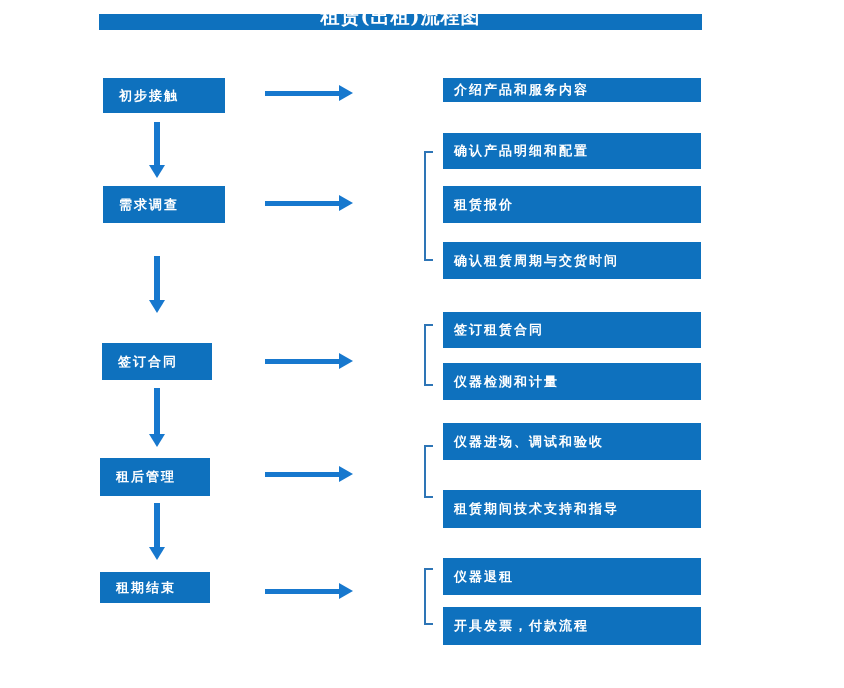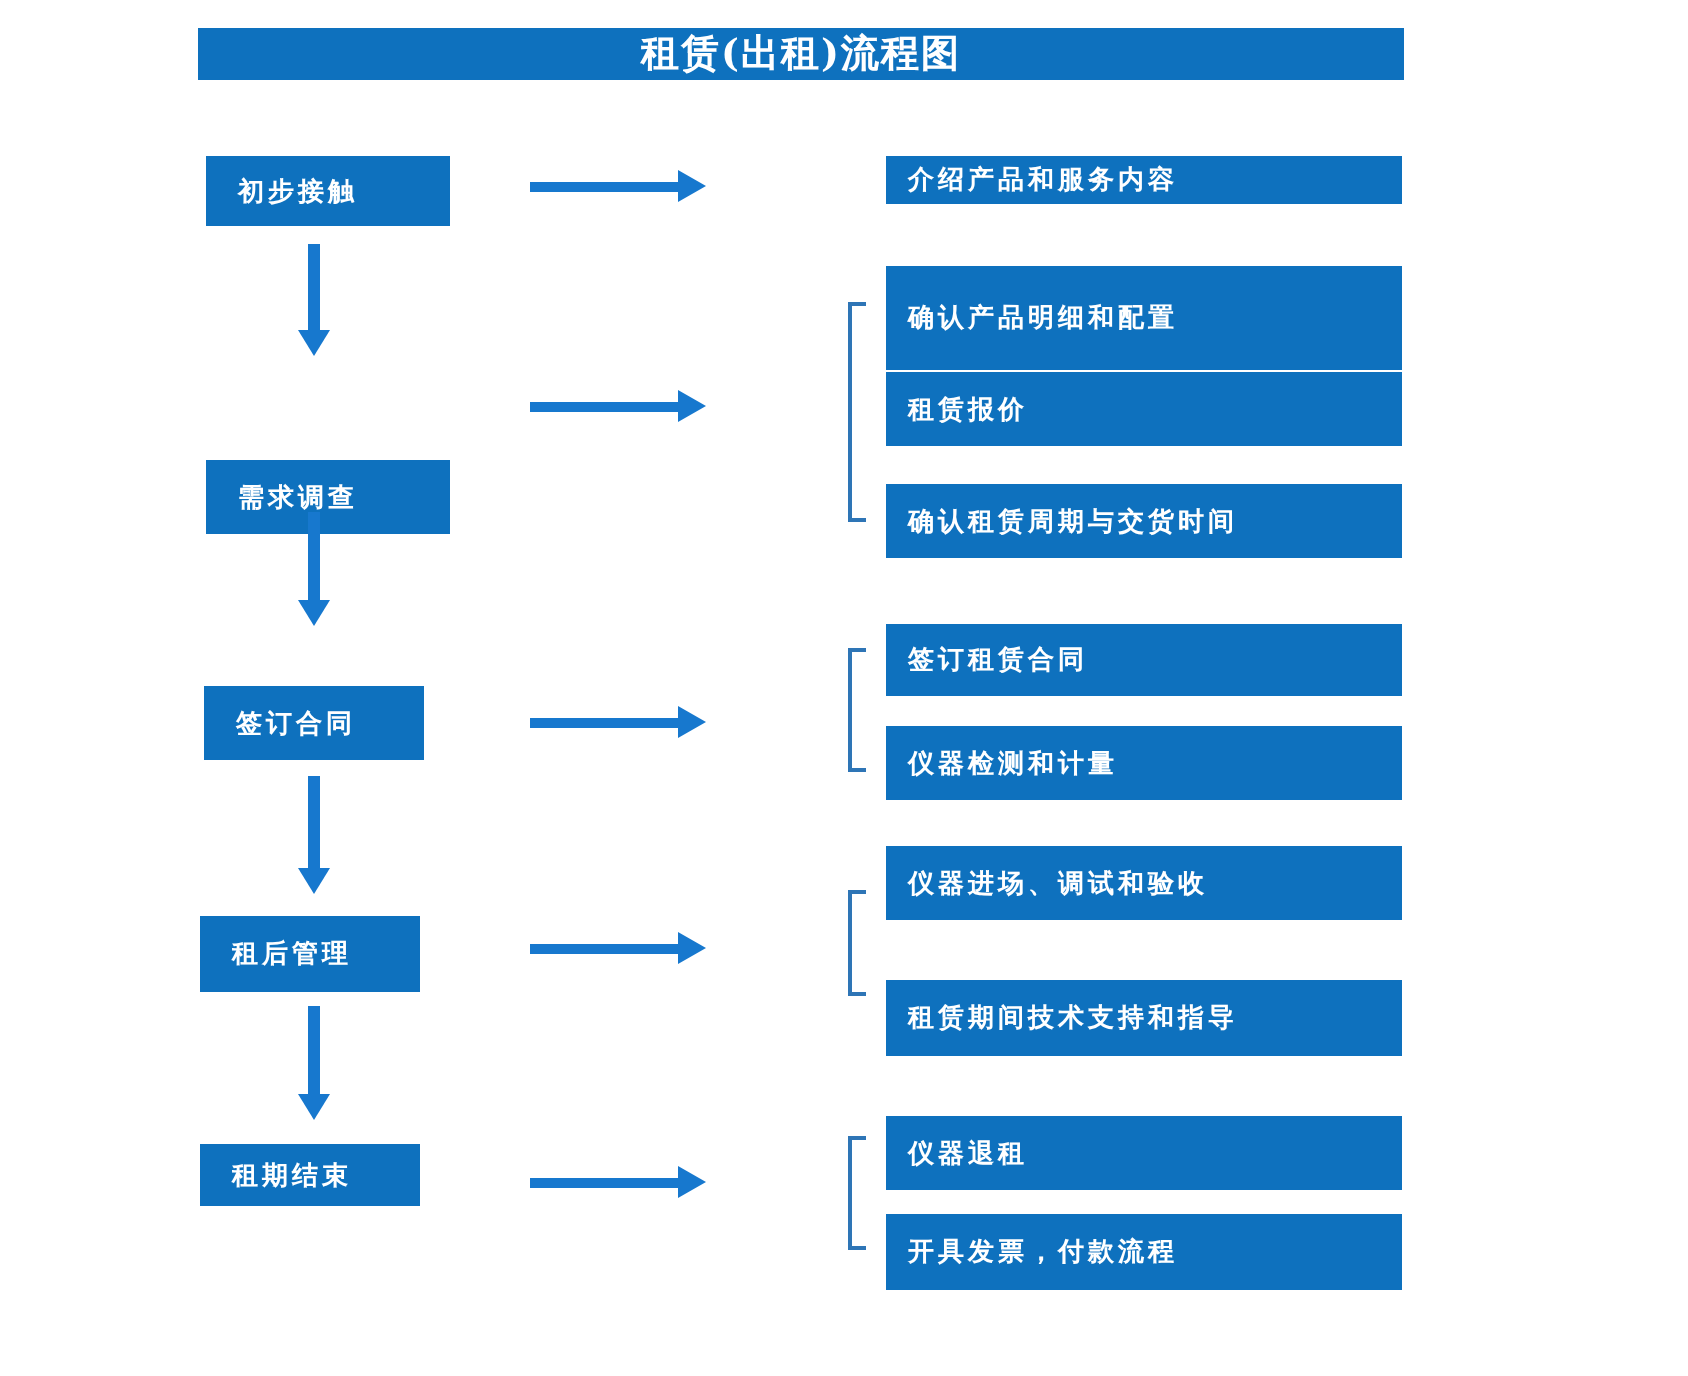--- a/index.html
+++ b/index.html
@@ -14,23 +14,23 @@
   .canvas {
     position: relative;
     width: 844px;
     height: 688px;
     background: var(--background);
     font-family: "DejaVu Serif", "Liberation Serif", serif;
     overflow: hidden;
   }
   .title-bar {
     position: absolute;
-    left: 99px; top: 14px; width: 603px; height: 26px;
+    left: 99px; top: 14px; width: 603px; height: 16px;
     background: var(--box-fill);
-    display: flex; align-items: flex-start; justify-content: center;
+    display: flex; align-items: flex-end; justify-content: center;
   }
   .title-text {
     color: var(--box-text);
     font-size: 19px;
     font-weight: bold;
     letter-spacing: 1px;
     white-space: nowrap;
   }
   .box {
     position: absolute;
@@ -84,28 +84,28 @@
 </head>
 <body>
 
 <div class="canvas">
 
   <div class="title-bar">
     <span class="title-text">租赁(出租)流程图</span>
   </div>
 
   <div class="box left" style="left:103px; top:78px;  width:122px; height:35px;">初步接触</div>
-  <div class="box left" style="left:103px; top:186px; width:122px; height:37px;margin-top:44px;">需求调查</div>
+  <div class="box left" style="left:103px; top:186px; width:122px; height:37px;">需求调查</div>
   <div class="box left" style="left:102px; top:343px; width:110px; height:37px;">签订合同</div>
   <div class="box left" style="left:100px; top:458px; width:110px; height:38px;">租后管理</div>
   <div class="box left" style="left:100px; top:572px; width:110px; height:31px;">租期结束</div>
 
   <div class="box right" style="top:78px;  height:24px;">介绍产品和服务内容</div>
 
-  <div class="box right" style="top:133px; height:52px;">确认产品明细和配置</div>
+  <div class="box right" style="top:133px; height:36px;">确认产品明细和配置</div>
   <div class="box right" style="top:186px; height:37px;">租赁报价</div>
   <div class="box right" style="top:312px; height:36px;">签订租赁合同</div>
 
   <div class="box right" style="top:242px; height:37px;">确认租赁周期与交货时间</div>
   <div class="box right" style="top:363px; height:37px;">仪器检测和计量</div>
 
   <div class="box right" style="top:423px; height:37px;">仪器进场、调试和验收</div>
   <div class="box right" style="top:490px; height:38px;">租赁期间技术支持和指导</div>
 
   <div class="box right" style="top:558px; height:37px;">仪器退租</div>

